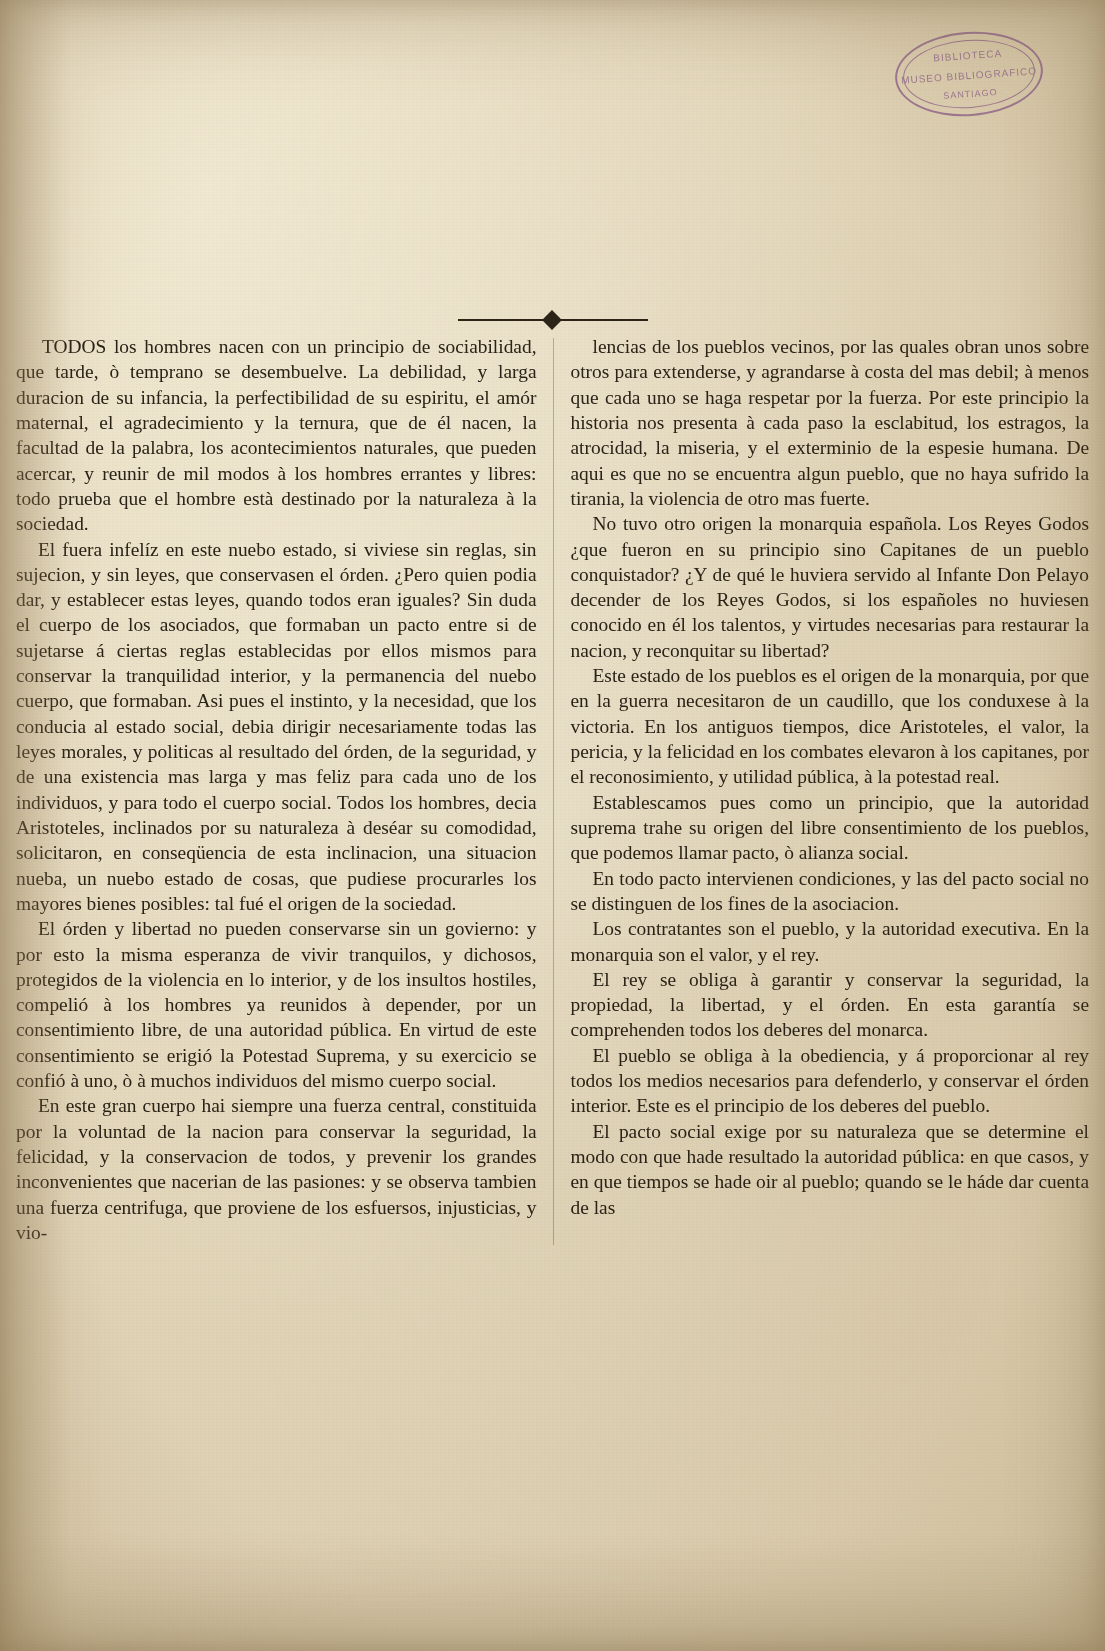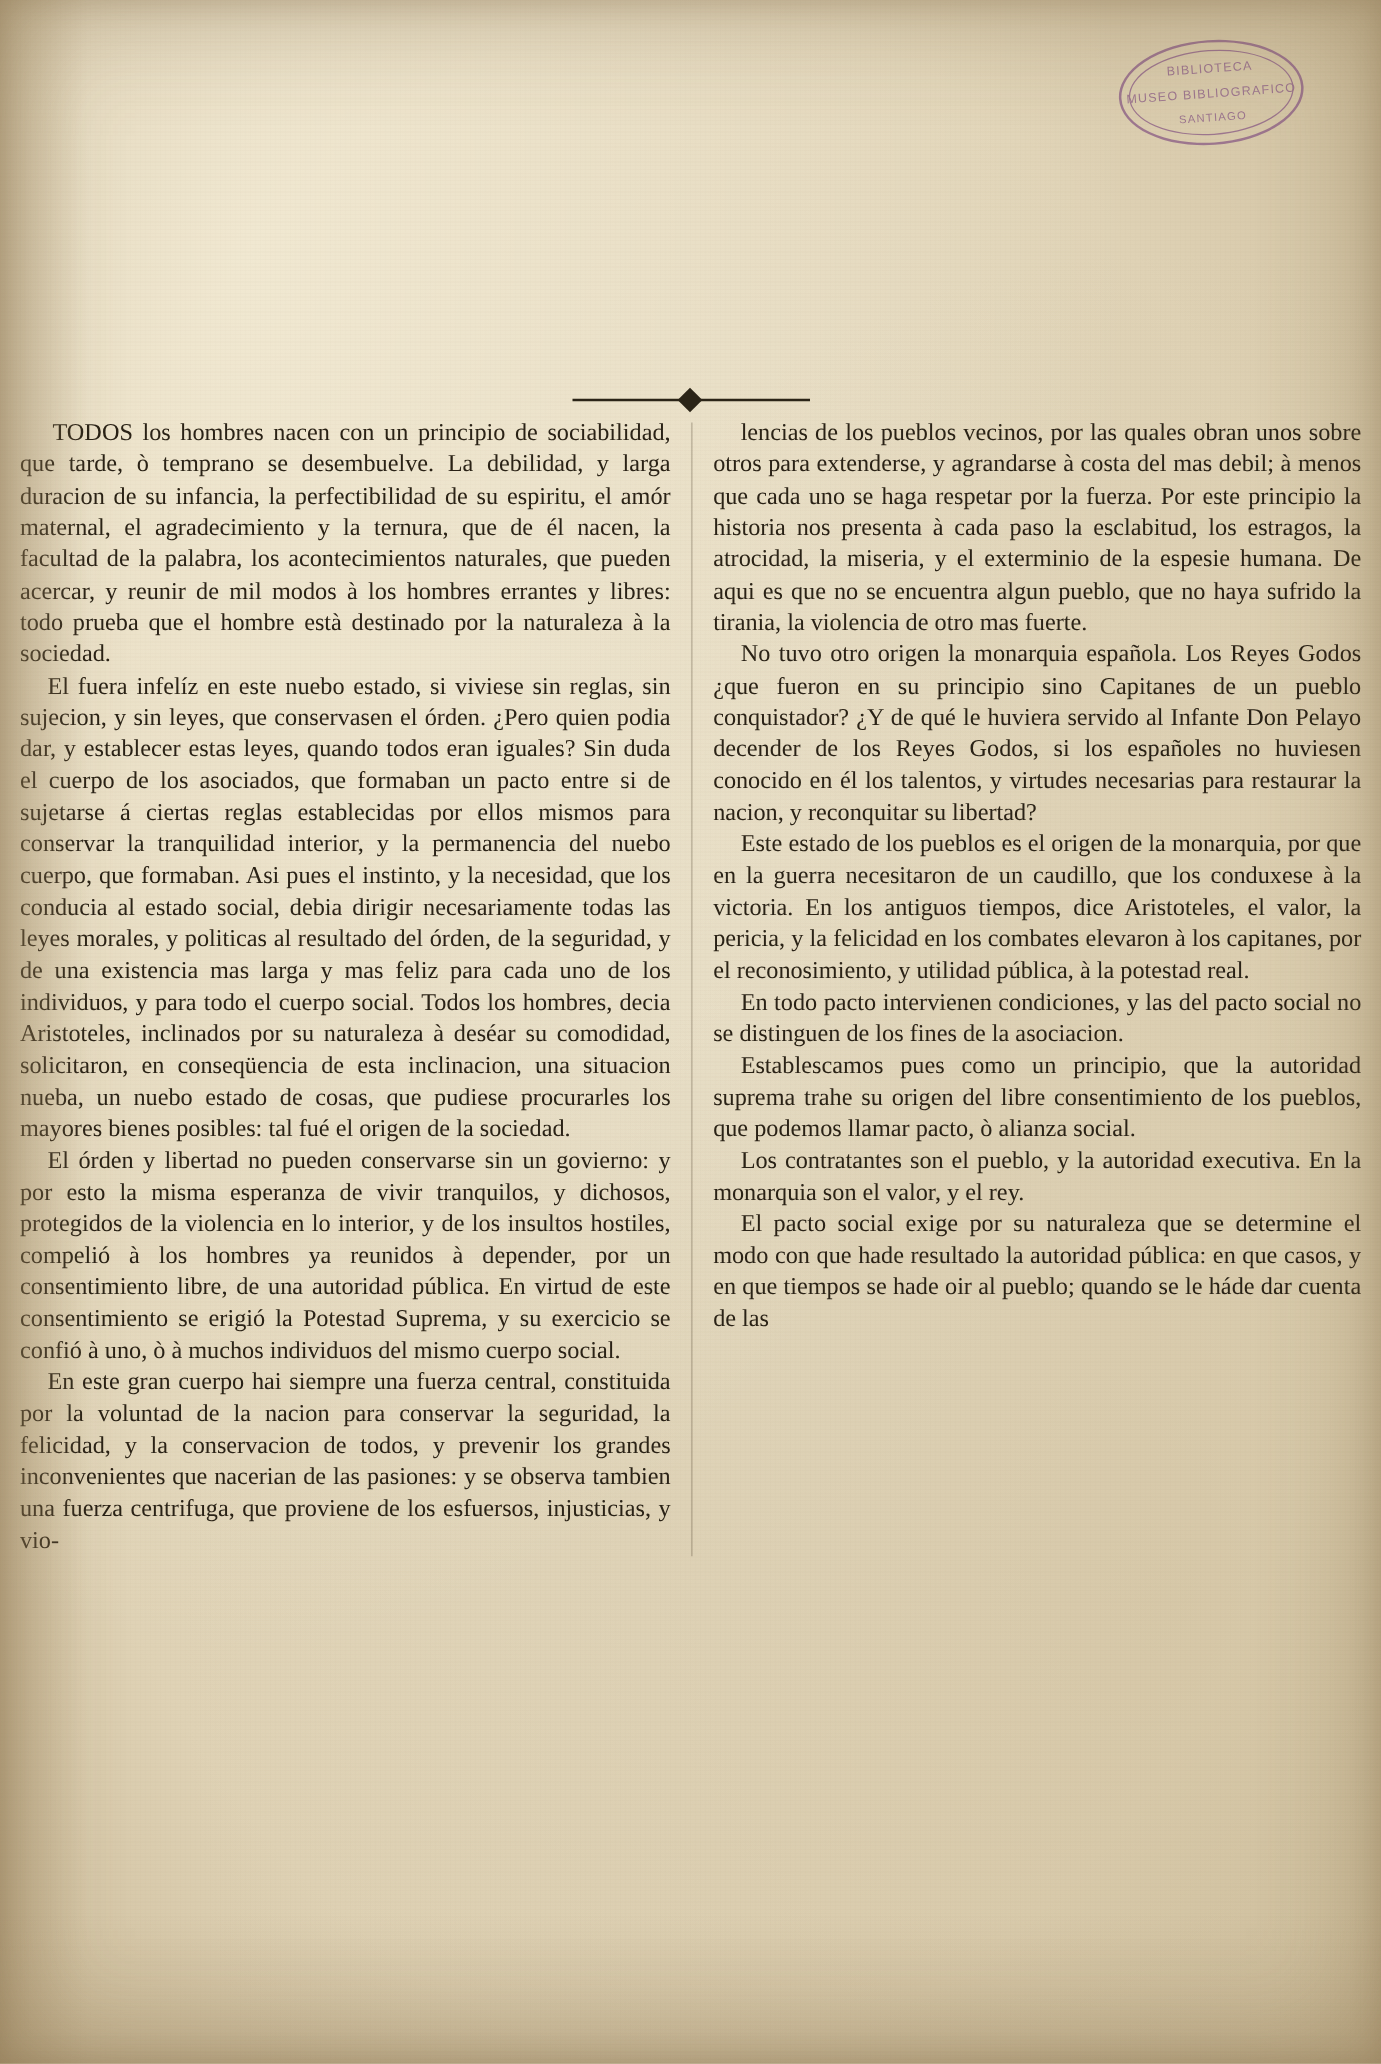--- a/index.html
+++ b/index.html
@@ -247,23 +247,25 @@
       <p class="first">TODOS los hombres nacen con un principio de sociabilidad, que tarde, ò temprano se desembuelve. La debilidad, y larga duracion de su infancia, la perfectibilidad de su espiritu, el amór maternal, el agradecimiento y la ternura, que de él nacen, la facultad de la palabra, los acontecimientos naturales, que pueden acercar, y reunir de mil modos à los hombres errantes y libres: todo prueba que el hombre està destinado por la naturaleza à la sociedad.</p>
       <p>El fuera infelíz en este nuebo estado, si viviese sin reglas, sin sujecion, y sin leyes, que conservasen el órden. ¿Pero quien podia dar, y establecer estas leyes, quando todos eran iguales? Sin duda el cuerpo de los asociados, que formaban un pacto entre si de sujetarse á ciertas reglas establecidas por ellos mismos para conservar la tranquilidad interior, y la permanencia del nuebo cuerpo, que formaban. Asi pues el instinto, y la necesidad, que los conducia al estado social, debia dirigir necesariamente todas las leyes morales, y politicas al resultado del órden, de la seguridad, y de una existencia mas larga y mas feliz para cada uno de los individuos, y para todo el cuerpo social. Todos los hombres, decia Aristoteles, inclinados por su naturaleza à deséar su comodidad, solicitaron, en conseqüencia de esta inclinacion, una situacion nueba, un nuebo estado de cosas, que pudiese procurarles los mayores bienes posibles: tal fué el origen de la sociedad.</p>
       <p>El órden y libertad no pueden conservarse sin un govierno: y por esto la misma esperanza de vivir tranquilos, y dichosos, protegidos de la violencia en lo interior, y de los insultos hostiles, compelió à los hombres ya reunidos à depender, por un consentimiento libre, de una autoridad pública. En virtud de este consentimiento se erigió la Potestad Suprema, y su exercicio se confió à uno, ò à muchos individuos del mismo cuerpo social.</p>
       <p>En este gran cuerpo hai siempre una fuerza central, constituida por la voluntad de la nacion para conservar la seguridad, la felicidad, y la conservacion de todos, y prevenir los grandes inconvenientes que nacerian de las pasiones: y se observa tambien una fuerza centrifuga, que proviene de los esfuersos, injusticias, y vio-</p>
     </div>
 
     <div class="col right">
       <p>lencias de los pueblos vecinos, por las quales obran unos sobre otros para extenderse, y agrandarse à costa del mas debil; à menos que cada uno se haga respetar por la fuerza. Por este principio la historia nos presenta à cada paso la esclabitud, los estragos, la atrocidad, la miseria, y el exterminio de la espesie humana. De aqui es que no se encuentra algun pueblo, que no haya sufrido la tirania, la violencia de otro mas fuerte.</p>
       <p>No tuvo otro origen la monarquia española. Los Reyes Godos ¿que fueron en su principio sino Capitanes de un pueblo conquistador? ¿Y de qué le huviera servido al Infante Don Pelayo decender de los Reyes Godos, si los españoles no huviesen conocido en él los talentos, y virtudes necesarias para restaurar la nacion, y reconquitar su libertad?</p>
       <p>Este estado de los pueblos es el origen de la monarquia, por que en la guerra necesitaron de un caudillo, que los conduxese à la victoria. En los antiguos tiempos, dice Aristoteles, el valor, la pericia, y la felicidad en los combates elevaron à los capitanes, por el reconosimiento, y utilidad pública, à la potestad real.</p>
+      <p>Establescamos pues como un principio, que la autoridad suprema trahe su origen del libre consentimiento de los pueblos, que podemos llamar pacto, ò alianza social.</p>
       <p>En todo pacto intervienen condiciones, y las del pacto social no se distinguen de los fines de la asociacion.</p>
-      <p>Establescamos pues como un principio, que la autoridad suprema trahe su origen del libre consentimiento de los pueblos, que podemos llamar pacto, ò alianza social.</p>
       <p>Los contratantes son el pueblo, y la autoridad executiva. En la monarquia son el valor, y el rey.</p>
+      <p>El rey se obliga à garantir y conservar la seguridad, la propiedad, la libertad, y el órden. En esta garantía se comprehenden todos los deberes del monarca.</p>
+      <p>El pueblo se obliga à la obediencia, y á proporcionar al rey todos los medios necesarios para defenderlo, y conservar el órden interior. Este es el principio de los deberes del pueblo.</p>
       <p>El pacto social exige por su naturaleza que se determine el modo con que hade resultado la autoridad pública: en que casos, y en que tiempos se hade oir al pueblo; quando se le háde dar cuenta de las</p>
     </div>
   </div>
 
   <div class="stamp">
     <div class="inner"></div>
     <span class="s1">BIBLIOTECA</span>
     <span class="s2">MUSEO BIBLIOGRAFICO</span>
     <span class="s3">SANTIAGO</span>
   </div>

